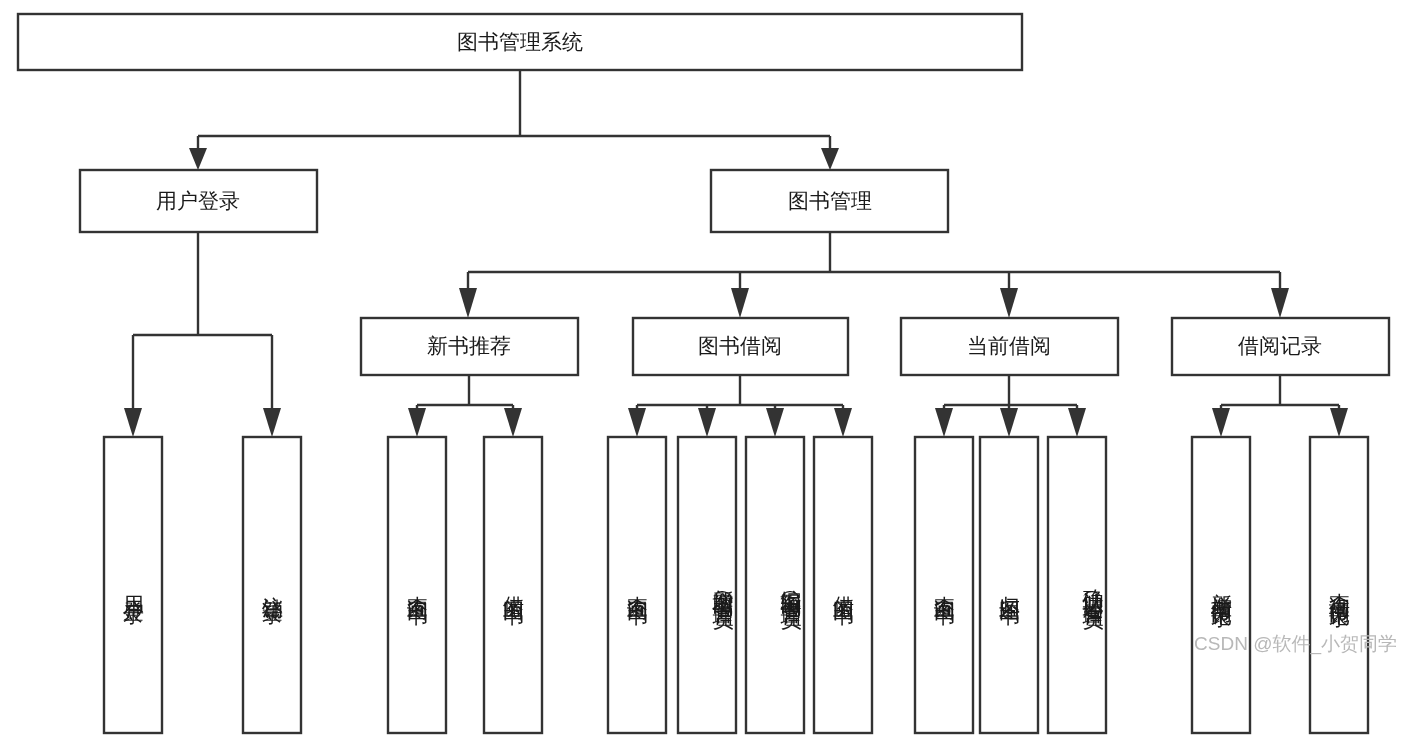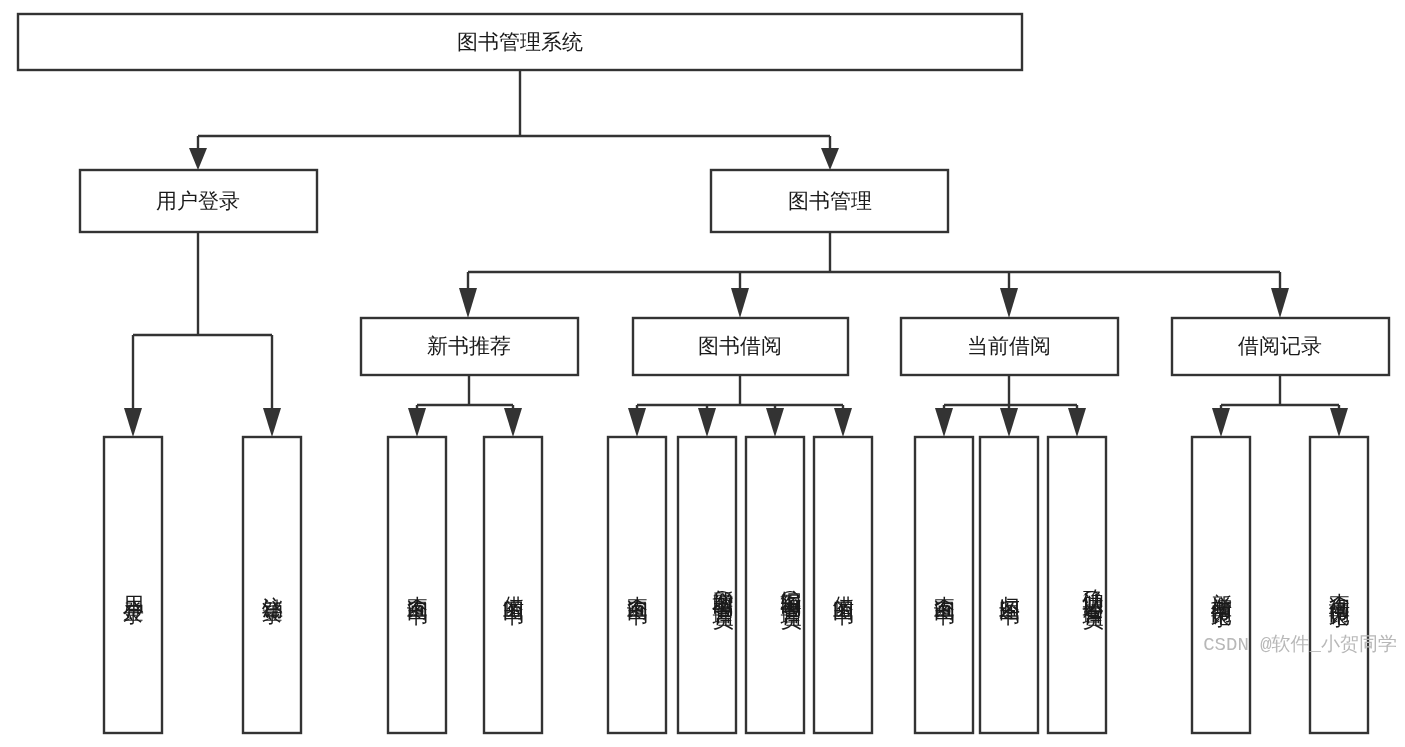--- a/index.html
+++ b/index.html
@@ -62,21 +62,21 @@
     white-space: nowrap;
     pointer-events: none;
     display: flex;
     align-items: center;
     justify-content: center;
   }
   .watermark {
     position: absolute;
     right: 8px;
     bottom: 4px;
-    font-family: Liberation Mono, monospace;
+    font-family: Liberation Sans, sans-serif;
     font-size: 19px;
     color: #b8b8b8;
     white-space: nowrap;
     margin-left: 12px;
   }
 </style>
 </head>
 <body>
 
 <div id="diagram-root">

